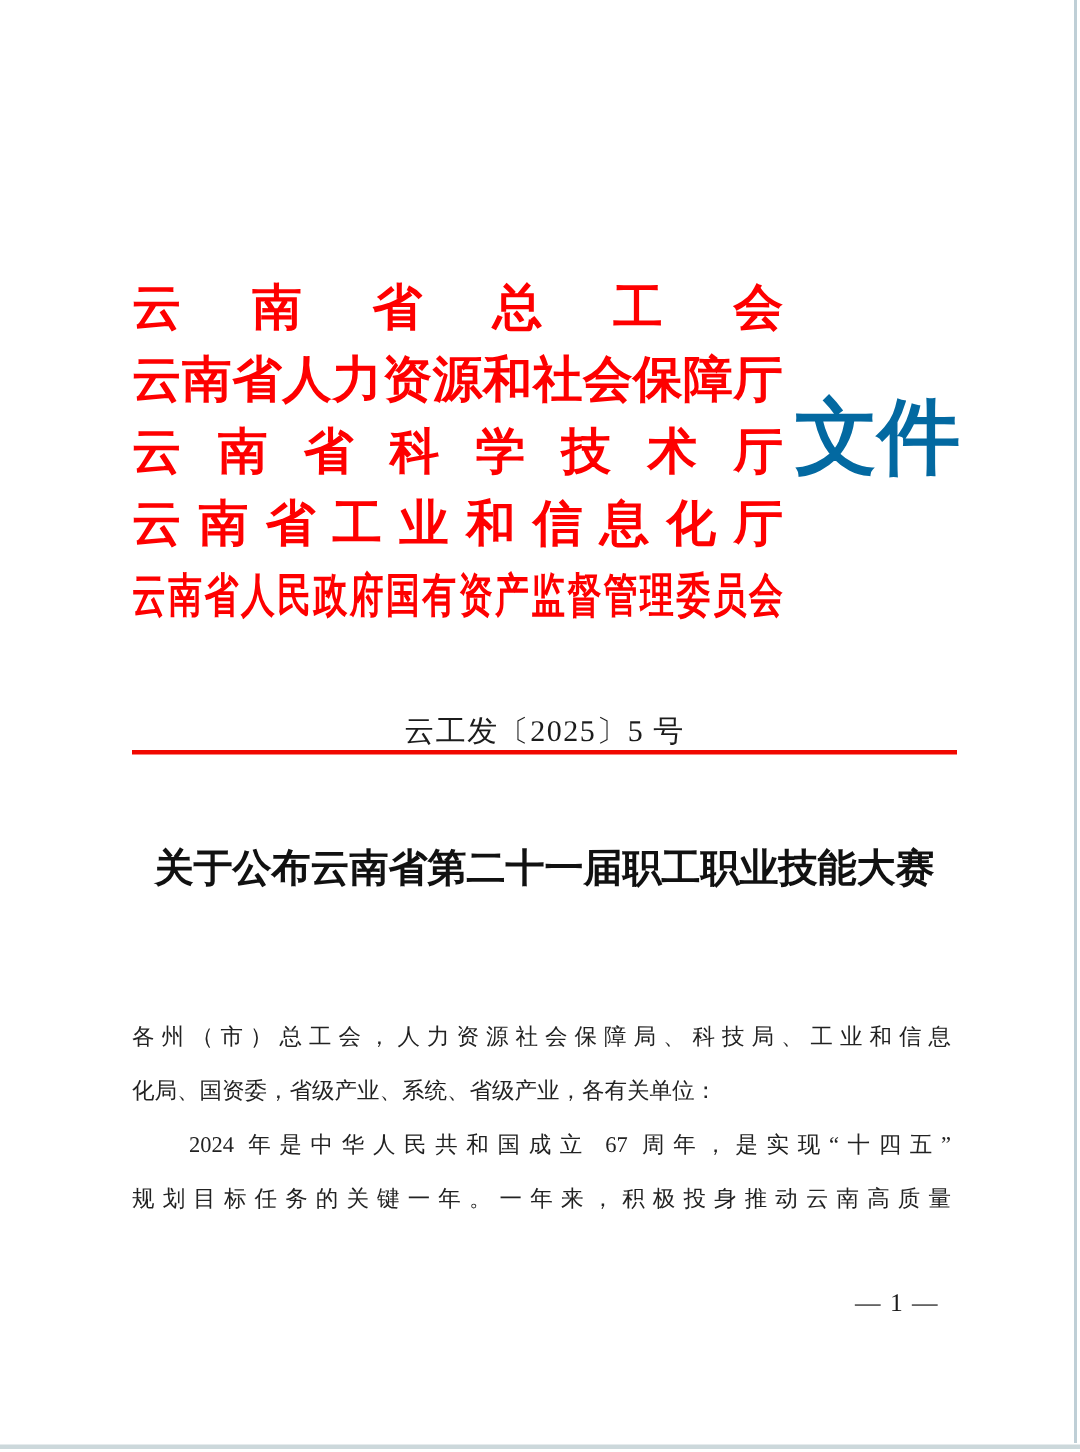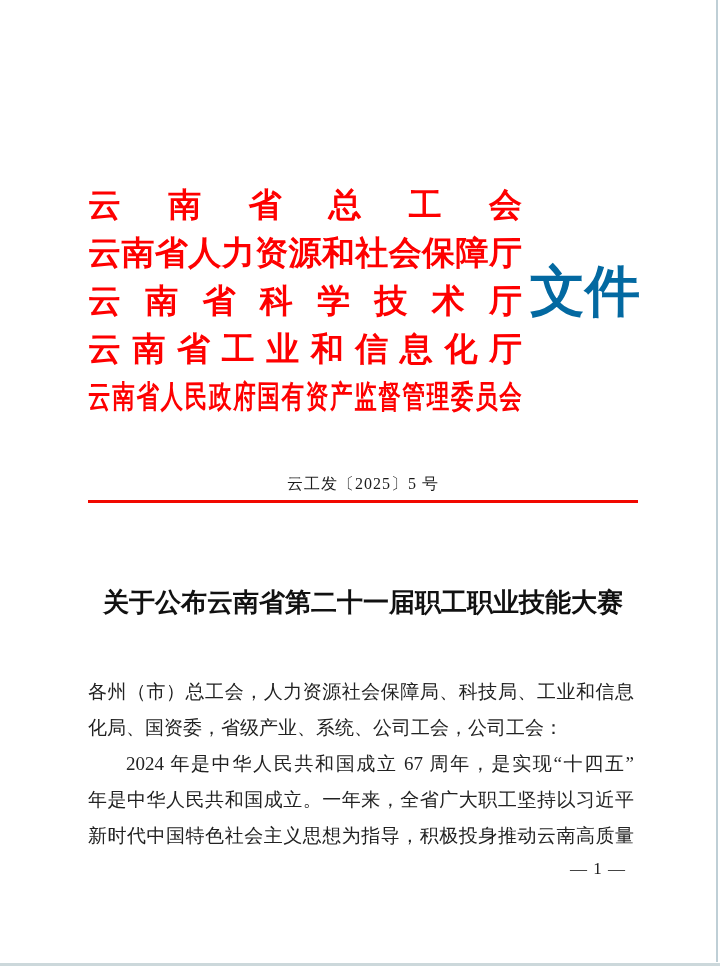--- a/index.html
+++ b/index.html
@@ -56,47 +56,46 @@
     font-size: 55px;
     font-weight: bold;
     line-height: 1.1;
     white-space: nowrap;
   }
 
   .doc-number {
     position: absolute;
     left: 88px; top: 474px; width: 550px;
     text-align: center;
-    font-size: 16px;
+    font-size: 20px;
     color: #1c1c1c;
     letter-spacing: 1px;
   }
   .red-rule {
     position: absolute;
     left: 88px; top: 500px; width: 550px; height: 3px;
     background: #f10800;
   }
 
   .doc-title {
     position: absolute;
     left: 85px; top: 561px; width: 556px;
     text-align: center;
     font-size: 26px;
     line-height: 36px;
     font-weight: bold;
     color: #111111;
     letter-spacing: 0px;
     white-space: nowrap;
-    margin-top: 24px;
   }
 
   .doc-body {
     position: absolute;
     left: 88px; top: 674px; width: 546px;
-    font-size: 19px;
+    font-size: 15px;
     line-height: 36px;
     color: #222222;
   }
   .body-line {
     text-align: justify;
     text-align-last: justify;
     text-justify: inter-character;
     height: 36px;
   }
   .body-line.no-stretch {
@@ -196,24 +195,23 @@
   <div class="doc-number">云工发〔2025〕5 号</div>
 
   <div class="red-rule"></div>
 
   <div class="doc-title">
     <div>关于公布云南省第二十一届职工职业技能大赛</div>
   </div>
 
   <div class="doc-body">
     <div class="body-line">各州（市）总工会，人力资源社会保障局、科技局、工业和信息</div>
-    <div class="body-line no-stretch">化局、国资委，省级产业、系统、公司工会，公司工会：</div>
+    <div class="body-line no-stretch">化局、国资委，省级产业、系统、省级产业，各有关单位：</div>
     <div class="body-line indent">2024 年是中华人民共和国成立 67 周年，是实现“十四五”</div>
-    <div class="body-line">年是中华人民共和国成立。一年来，全省广大职工坚持以习近平</div>
-    <div class="body-line">新时代中国特色社会主义思想为指导，积极投身推动云南高质量</div>
+    <div class="body-line">规划目标任务的关键一年。一年来，积极投身推动云南高质量</div>
   </div>
 
   <div class="page-number">— 1 —</div>
 
   <div class="edge-right"></div>
   <div class="edge-bottom"></div>
 
 </div>
 
 </body></html>

